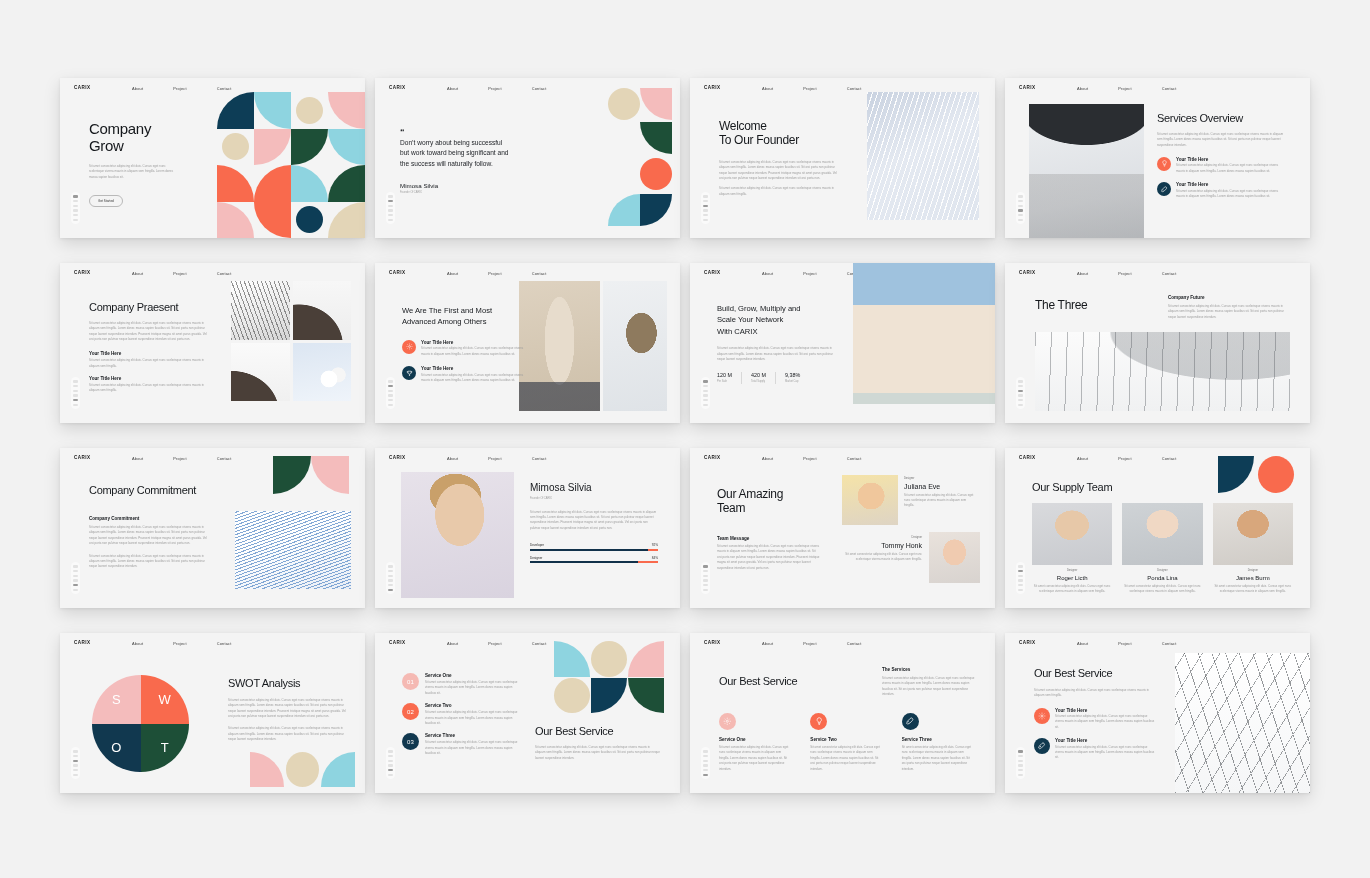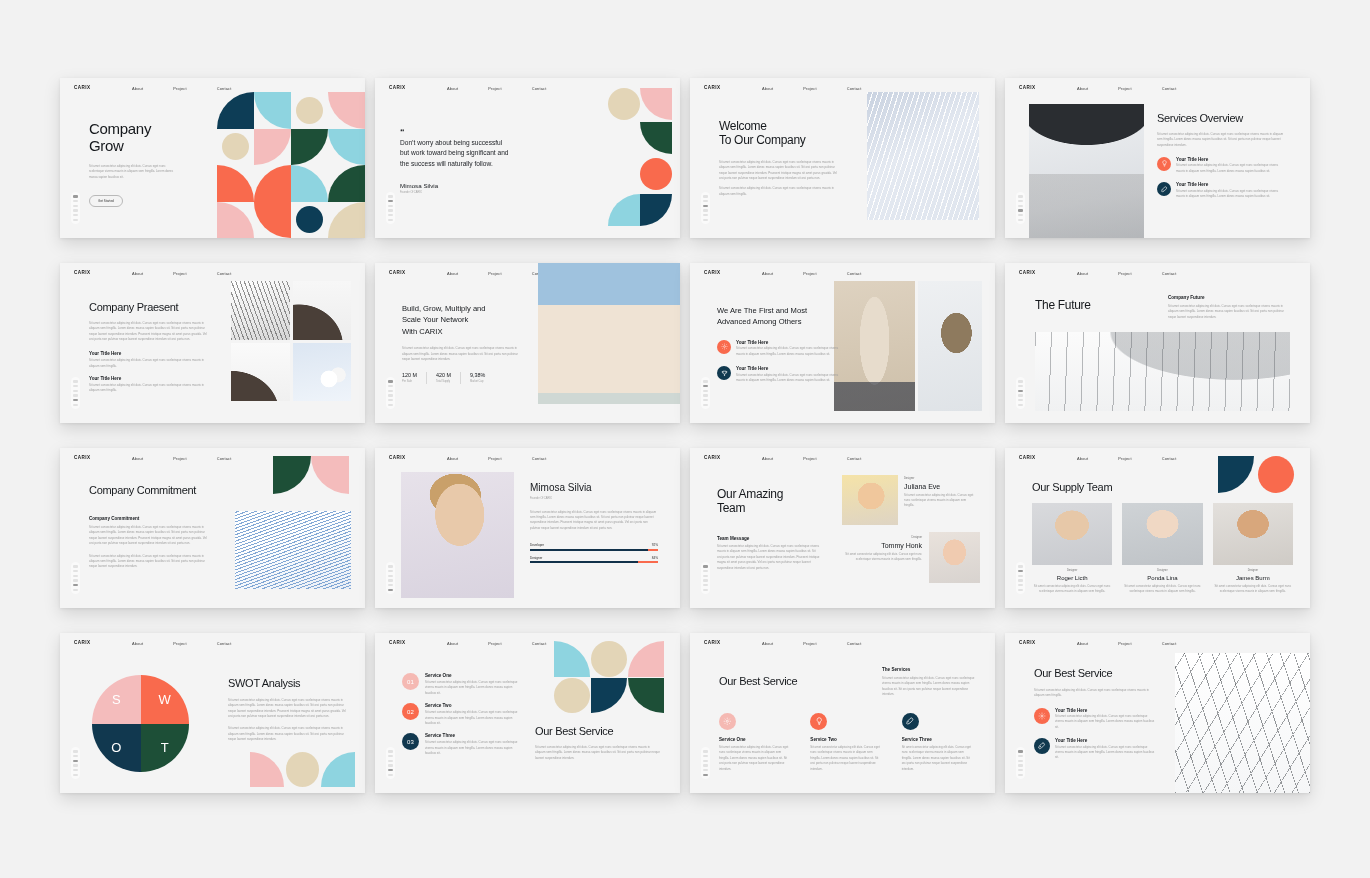--- a/index.html
+++ b/index.html
@@ -326,21 +326,21 @@
           <i></i>
           <i class="on"></i>
           <i></i>
           <i></i>
           <i></i>
       </div>
       <div class="img img-wave" style="position:absolute;right:16px;top:14px;width:112px;height:128px"></div>
       <div style="position:absolute;left:29px;top:42px;width:120px;">
         <div class="h1 sm">
           <div>Welcome</div>
-          <div>To Our Company</div>
+          <div>To Our Founder</div>
         </div>
         <div class="body" style="margin-top:12px;width:118px">Sit amet consectetur adipiscing elit duis. Cursus eget nunc scelerisque viverra mauris in aliquam sem fringilla. Lorem donec massa sapien faucibus sit. Sit orci porta non pulvinar neque laoreet suspendisse interdum. Praesent tristique magna sit amet purus gravida. Vel orci porta non pulvinar neque laoreet suspendisse interdum sit orci porta non.</div>
         <div class="body" style="margin-top:5px;width:118px">Sit amet consectetur adipiscing elit duis. Cursus eget nunc scelerisque viverra mauris in aliquam sem fringilla.</div>
       </div>
     </div>
 
     <div class="slide">
       <div class="brand">CARIX</div>
       <div class="navlinks">
         <span>About</span>
@@ -421,20 +421,70 @@
     </div>
 
     <div class="slide">
       <div class="brand">CARIX</div>
       <div class="navlinks">
         <span>About</span>
         <span>Project</span>
         <span>Contact</span>
       </div>
       <div class="rail">
+        <i></i>
+          <i class="on"></i>
+          <i></i>
+          <i></i>
+          <i></i>
+          <i></i>
+      </div>
+      <div style="position:absolute;right:13px;top:18px;width:148px;height:130px;display:flex;gap:3px">
+        <div class="img img-statue" style="flex:1.25"></div>
+        <div class="img img-bird" style="flex:1"></div>
+      </div>
+      <div style="position:absolute;left:27px;top:42px;width:122px;">
+        <div style="font-size:7.6px;line-height:1.5;color:#15181c">
+          <div>We Are The First and Most</div>
+          <div>Advanced Among Others</div>
+        </div>
+        <div class="feat" style="margin-top:12px">
+          <div class="ico coral">
+            <svg viewBox="0 0 24 24" fill="none" stroke="#fff" stroke-width="2">
+                <circle cx="12" cy="12" r="3"></circle>
+                <path d="M12 2v3M12 19v3M2 12h3M19 12h3M5 5l2 2M17 17l2 2M19 5l-2 2M7 17l-2 2"></path>
+              </svg>
+          </div>
+          <div class="tx">
+            <div class="h3">Your Title Here</div>
+            <div class="body" style="margin-top:1.5px">Sit amet consectetur adipiscing elit duis. Cursus eget nunc scelerisque viverra mauris in aliquam sem fringilla. Lorem donec massa sapien faucibus sit.</div>
+          </div>
+        </div>
+        <div class="feat" style="margin-top:9px">
+          <div class="ico navy">
+            <svg viewBox="0 0 24 24" fill="none" stroke="#fff" stroke-width="2">
+                <path d="M7 4h10v5a5 5 0 0 1-10 0V4zM7 5H4v2a3 3 0 0 0 3 3M17 5h3v2a3 3 0 0 1-3 3M10 19h4M12 14v5"></path>
+              </svg>
+          </div>
+          <div class="tx">
+            <div class="h3">Your Title Here</div>
+            <div class="body" style="margin-top:1.5px">Sit amet consectetur adipiscing elit duis. Cursus eget nunc scelerisque viverra mauris in aliquam sem fringilla. Lorem donec massa sapien faucibus sit.</div>
+          </div>
+        </div>
+      </div>
+    </div>
+
+    <div class="slide">
+      <div class="brand">CARIX</div>
+      <div class="navlinks">
+        <span>About</span>
+        <span>Project</span>
+        <span>Contact</span>
+      </div>
+      <div class="rail">
         <i class="on"></i>
           <i></i>
           <i></i>
           <i></i>
           <i></i>
           <i></i>
       </div>
       <div class="img img-sail" style="position:absolute;right:0;top:0;width:142px;height:141px"></div>
       <div style="position:absolute;left:27px;top:40px;width:122px;">
         <div style="font-size:7.6px;line-height:1.5;color:#15181c">
@@ -462,78 +512,28 @@
 
     <div class="slide">
       <div class="brand">CARIX</div>
       <div class="navlinks">
         <span>About</span>
         <span>Project</span>
         <span>Contact</span>
       </div>
       <div class="rail">
         <i></i>
-          <i class="on"></i>
-          <i></i>
-          <i></i>
-          <i></i>
-          <i></i>
-      </div>
-      <div style="position:absolute;right:13px;top:18px;width:148px;height:130px;display:flex;gap:3px">
-        <div class="img img-statue" style="flex:1.25"></div>
-        <div class="img img-bird" style="flex:1"></div>
-      </div>
-      <div style="position:absolute;left:27px;top:42px;width:122px;">
-        <div style="font-size:7.6px;line-height:1.5;color:#15181c">
-          <div>We Are The First and Most</div>
-          <div>Advanced Among Others</div>
-        </div>
-        <div class="feat" style="margin-top:12px">
-          <div class="ico coral">
-            <svg viewBox="0 0 24 24" fill="none" stroke="#fff" stroke-width="2">
-                <circle cx="12" cy="12" r="3"></circle>
-                <path d="M12 2v3M12 19v3M2 12h3M19 12h3M5 5l2 2M17 17l2 2M19 5l-2 2M7 17l-2 2"></path>
-              </svg>
-          </div>
-          <div class="tx">
-            <div class="h3">Your Title Here</div>
-            <div class="body" style="margin-top:1.5px">Sit amet consectetur adipiscing elit duis. Cursus eget nunc scelerisque viverra mauris in aliquam sem fringilla. Lorem donec massa sapien faucibus sit.</div>
-          </div>
-        </div>
-        <div class="feat" style="margin-top:9px">
-          <div class="ico navy">
-            <svg viewBox="0 0 24 24" fill="none" stroke="#fff" stroke-width="2">
-                <path d="M7 4h10v5a5 5 0 0 1-10 0V4zM7 5H4v2a3 3 0 0 0 3 3M17 5h3v2a3 3 0 0 1-3 3M10 19h4M12 14v5"></path>
-              </svg>
-          </div>
-          <div class="tx">
-            <div class="h3">Your Title Here</div>
-            <div class="body" style="margin-top:1.5px">Sit amet consectetur adipiscing elit duis. Cursus eget nunc scelerisque viverra mauris in aliquam sem fringilla. Lorem donec massa sapien faucibus sit.</div>
-          </div>
-        </div>
-      </div>
-    </div>
-
-    <div class="slide">
-      <div class="brand">CARIX</div>
-      <div class="navlinks">
-        <span>About</span>
-        <span>Project</span>
-        <span>Contact</span>
-      </div>
-      <div class="rail">
-        <i></i>
           <i></i>
           <i class="on"></i>
           <i></i>
           <i></i>
           <i></i>
       </div>
       <div style="position:absolute;left:30px;top:36px;width:110px">
-        <div class="h1 sm">The Future</div>
+        <div class="h1 sm">The Three</div>
       </div>
       <div style="position:absolute;left:163px;top:32px;width:122px">
         <div class="h3">Company Future</div>
         <div class="body" style="margin-top:4px">Sit amet consectetur adipiscing elit duis. Cursus eget nunc scelerisque viverra mauris in aliquam sem fringilla. Lorem donec massa sapien faucibus sit. Sit orci porta non pulvinar neque laoreet suspendisse interdum.</div>
       </div>
       <div class="img img-future" style="position:absolute;left:30px;top:69px;width:255px;height:79px"></div>
     </div>
 
     <div class="slide">
       <div class="brand">CARIX</div>

